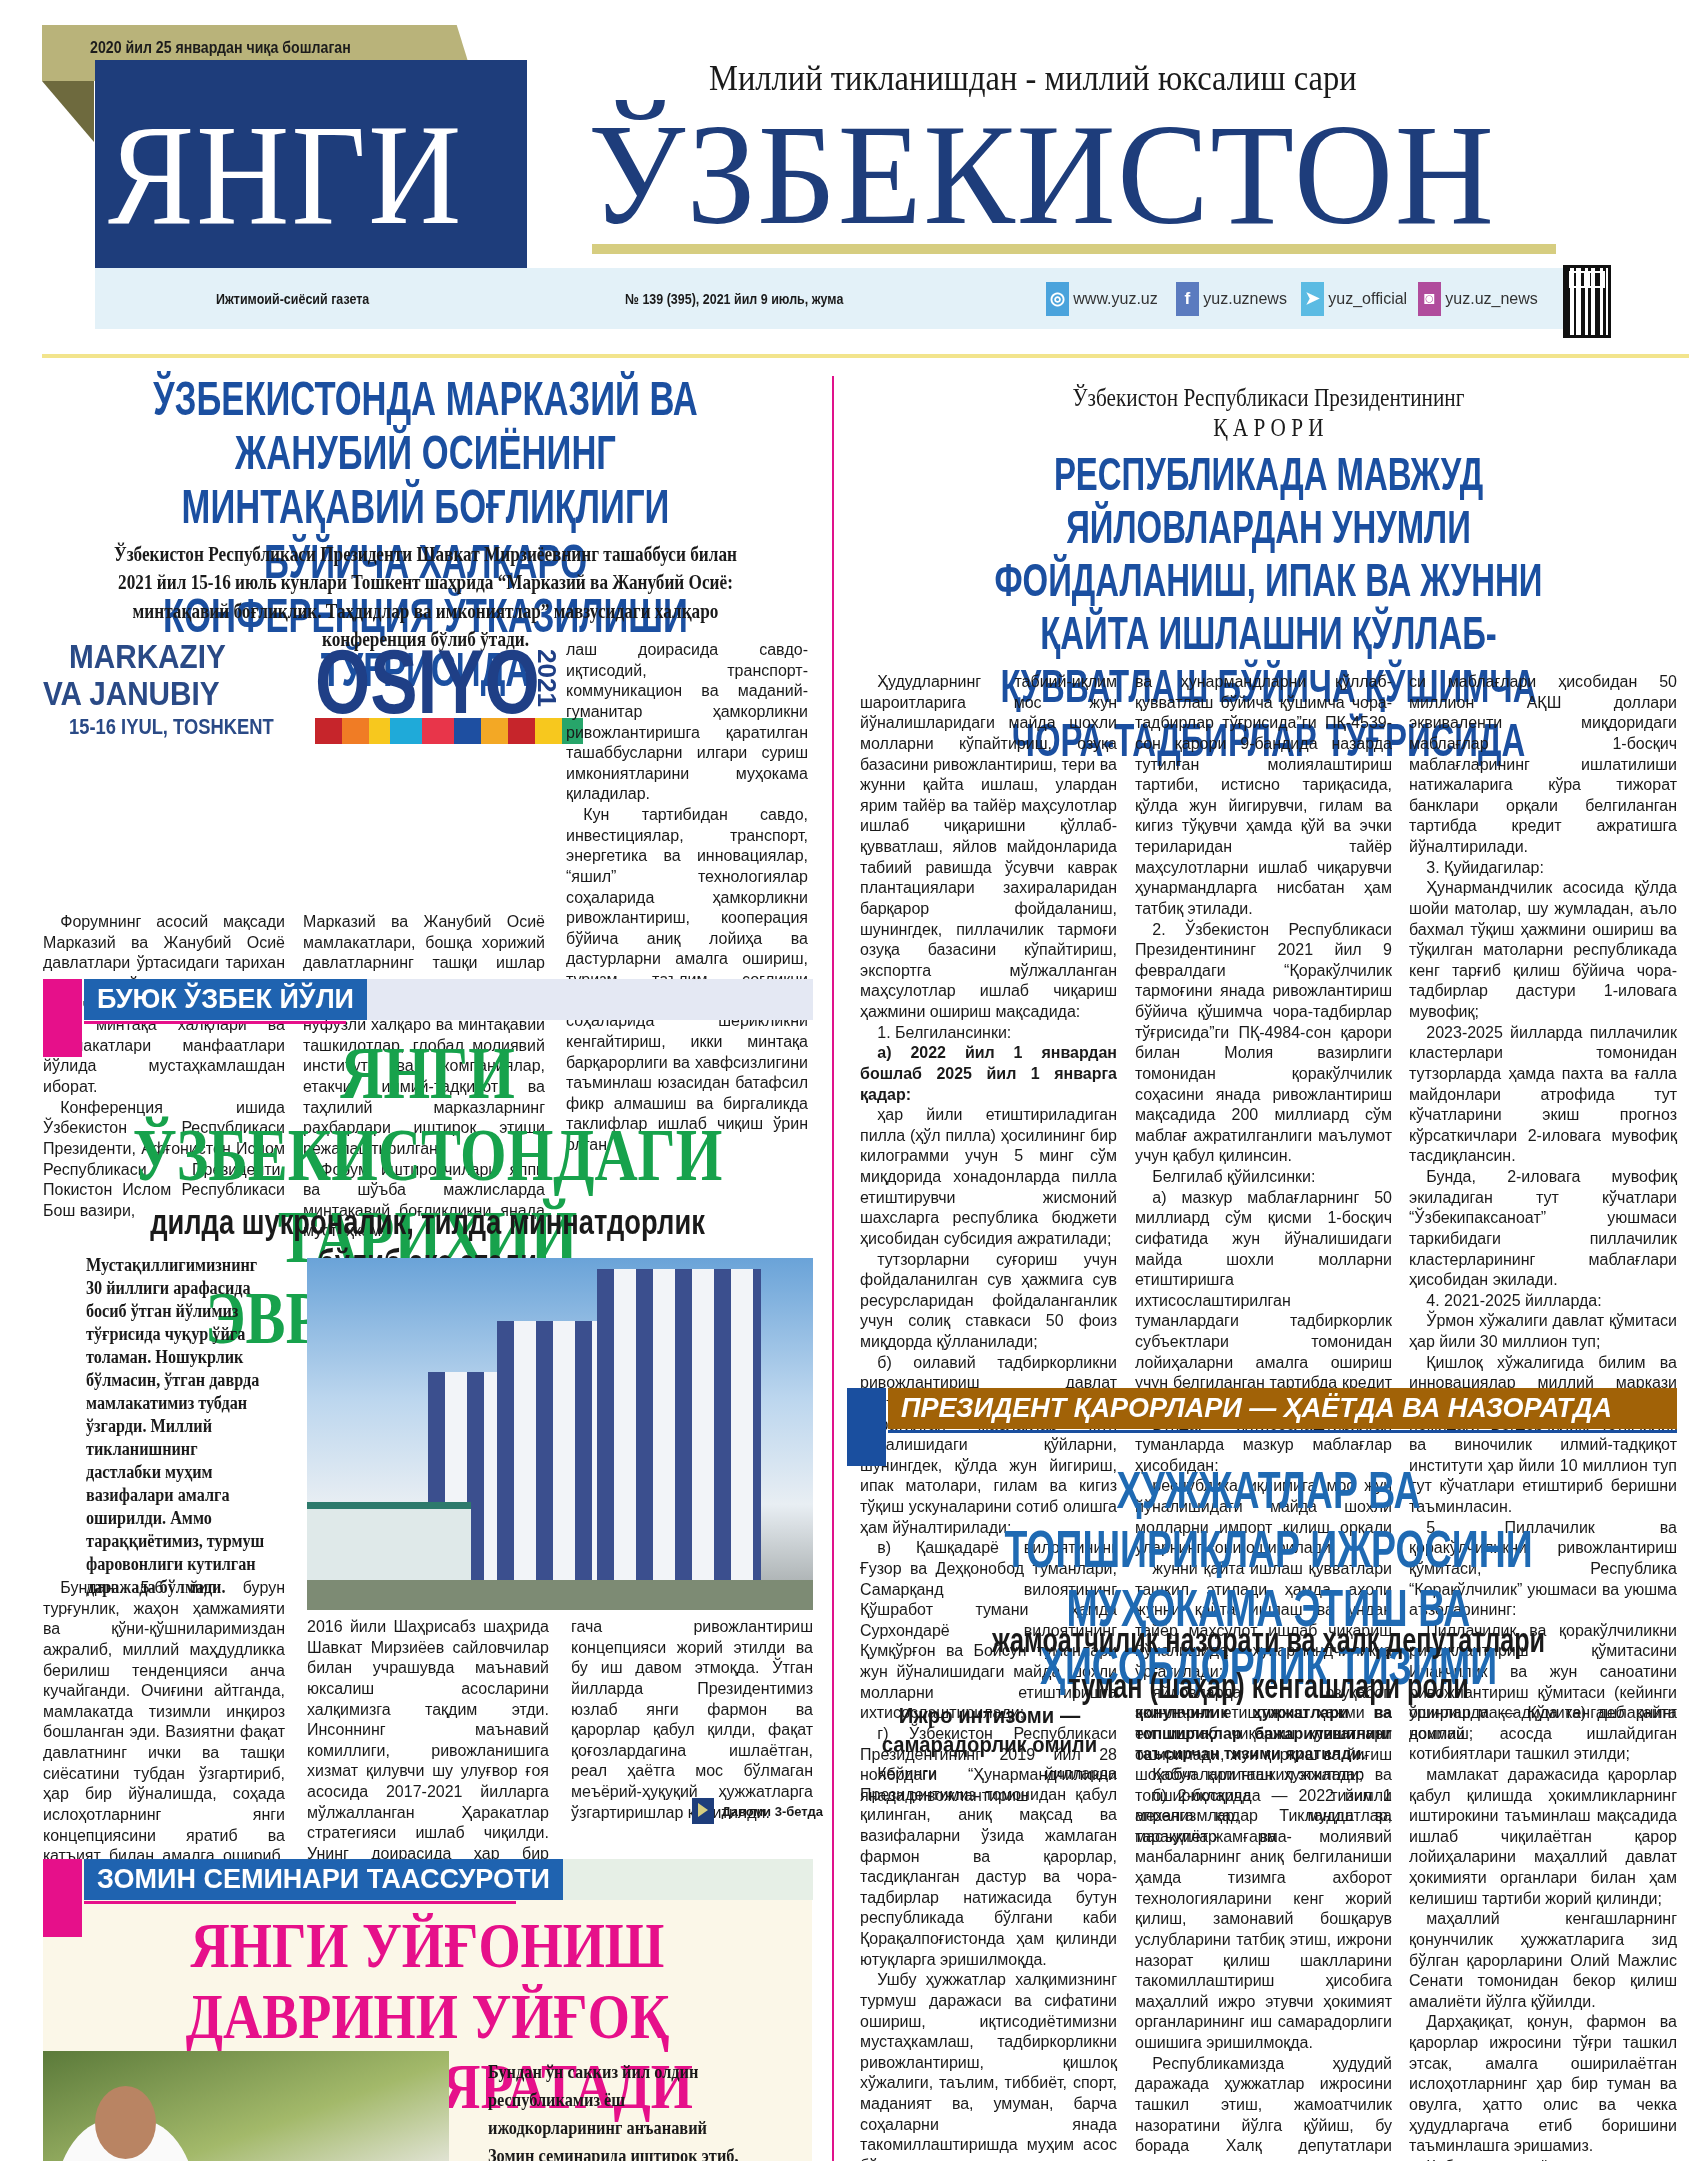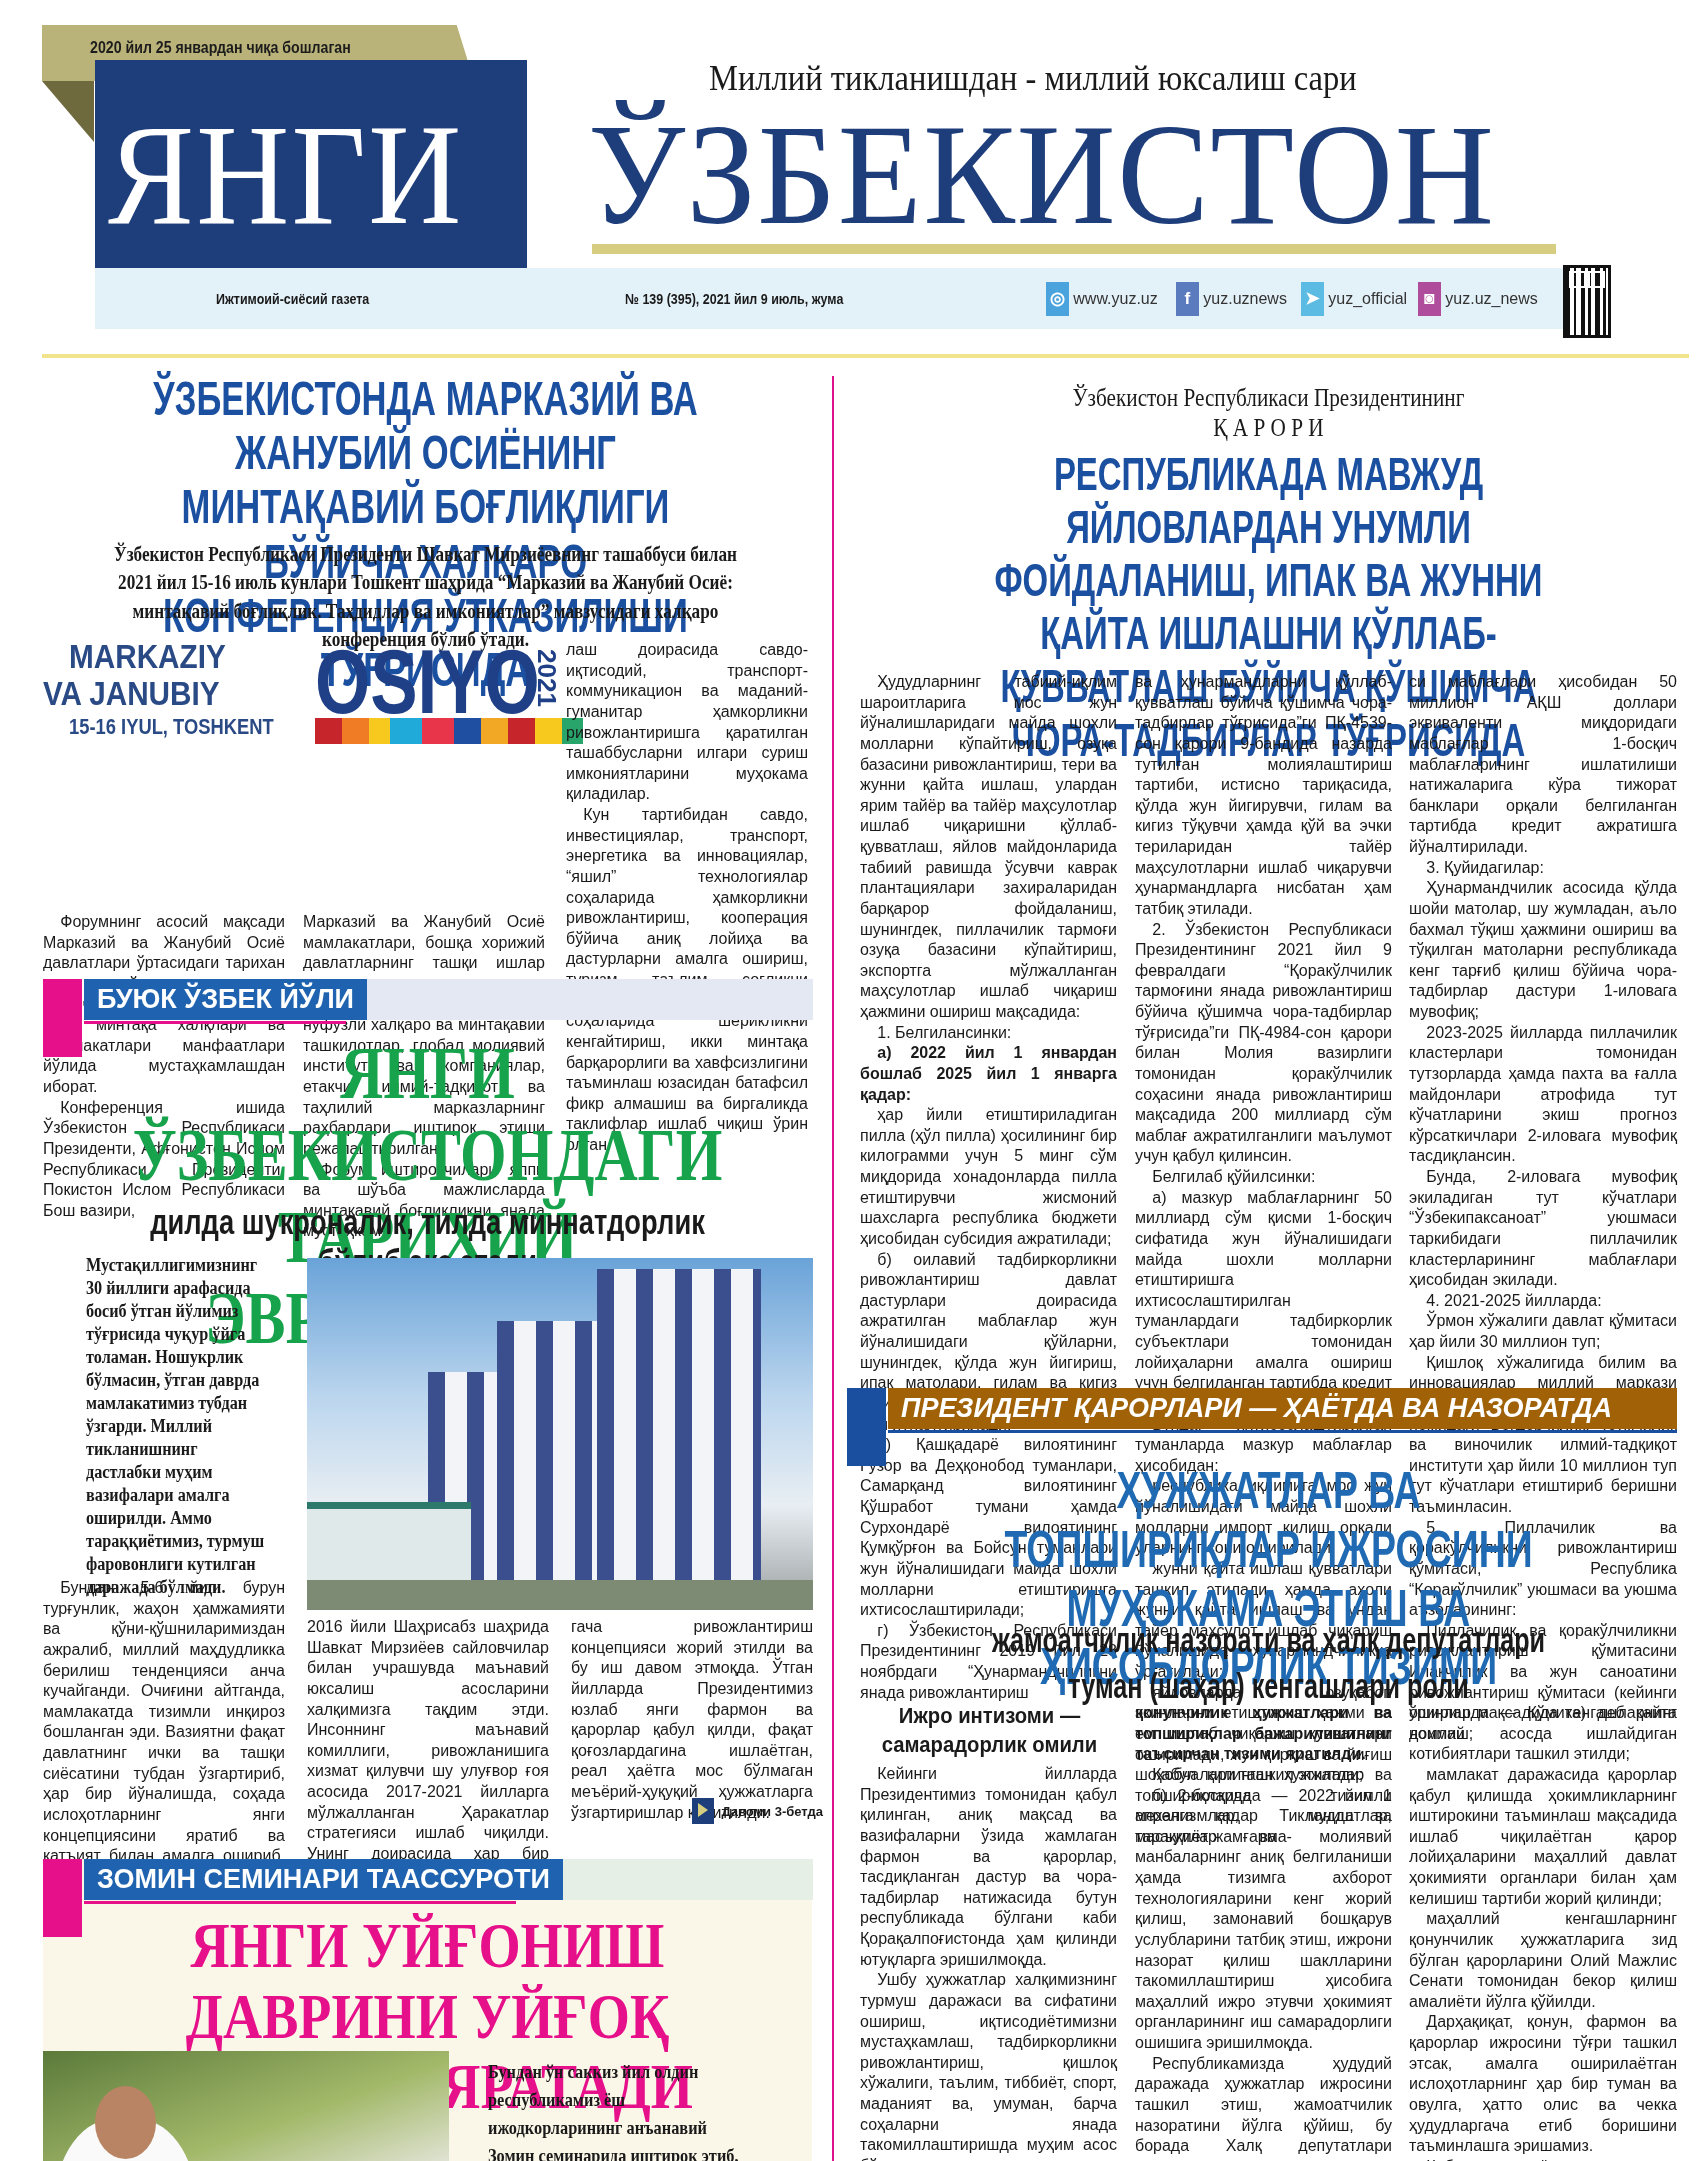--- a/index.html
+++ b/index.html
@@ -207,20 +207,21 @@
 <div class="abs decree-pre">
   <div>Ўзбекистон Республикаси Президентининг</div>
   <div>Қ А Р О Р И</div>
 </div>
 <div class="abs hl-blue hl2">РЕСПУБЛИКАДА МАВЖУД ЯЙЛОВЛАРДАН УНУМЛИ ФОЙДАЛАНИШ, ИПАК ВА ЖУННИ ҚАЙТА ИШЛАШНИ ҚЎЛЛАБ-ҚУВВАТЛАШ БЎЙИЧА ҚЎШИМЧА ЧОРА-ТАДБИРЛАР ТЎҒРИСИДА</div>
 <div class="abs col-text r1">
   <p>Ҳудудларнинг табиий-иқлим шароитларига мос жун йўналишларидаги майда шохли молларни кўпайтириш, озуқа базасини ривожлантириш, тери ва жунни қайта ишлаш, улардан ярим тайёр ва тайёр маҳсулотлар ишлаб чиқаришни қўллаб-қувватлаш, яйлов майдонларида табиий равишда ўсувчи каврак плантациялари захираларидан барқарор фойдаланиш, шунингдек, пиллачилик тармоғи озуқа базасини кўпайтириш, экспортга мўлжалланган маҳсулотлар ишлаб чиқариш ҳажмини ошириш мақсадида:</p>
   <p>1. Белгилансинки:</p>
   <p style="font-weight:bold">а) 2022 йил 1 январдан бошлаб 2025 йил 1 январга қадар:</p>
   <p>ҳар йили етиштириладиган пилла (ҳўл пилла) ҳосилининг бир килограмми учун 5 минг сўм миқдорида хонадонларда пилла етиштирувчи жисмоний шахсларга республика бюджети ҳисобидан субсидия ажратилади;</p>
+  <p>тутзорларни суғориш учун фойдаланилган сув ҳажмига сув ресурсларидан фойдаланганлик учун солиқ ставкаси 50 фоиз миқдорда қўлланилади;</p>
   <p>б) оилавий тадбиркорликни ривожлантириш давлат дастурлари доирасида ажратилган маблағлар жун йўналишидаги қўйларни, шунингдек, қўлда жун йигириш, ипак матолари, гилам ва кигиз тўқиш ускуналарини сотиб олишга ҳам йўналтирилади;</p>
   <p>в) Қашқадарё вилоятининг Ғузор ва Деҳқонобод туманлари, Самарқанд вилоятининг Қўшработ тумани ҳамда Сурхондарё вилоятининг Қумқўрғон ва Бойсун туманлари жун йўналишидаги майда шохли молларни етиштиришга ихтисослаштирилади;</p>
   <p>г) Ўзбекистон Республикаси Президентининг 2019 йил 28 ноябрдаги “Ҳунармандчиликни янада ривожлантириш</p>
 </div>
 <div class="abs col-text r2">
   <p style="text-indent:0">ва ҳунармандларни қўллаб-қувватлаш бўйича қўшимча чора-тадбирлар тўғрисида”ги ПҚ-4539-сон қарори 9-бандида назарда тутилган молиялаштириш тартиби, истисно тариқасида, қўлда жун йигирувчи, гилам ва кигиз тўқувчи ҳамда қўй ва эчки териларидан тайёр маҳсулотларни ишлаб чиқарувчи ҳунармандларга нисбатан ҳам татбиқ этилади.</p>
   <p>2. Ўзбекистон Республикаси Президентининг 2021 йил 9 февралдаги “Қоракўлчилик тармоғини янада ривожлантириш бўйича қўшимча чора-тадбирлар тўғрисида”ги ПҚ-4984-сон қарори билан Молия вазирлиги томонидан қоракўлчилик соҳасини янада ривожлантириш мақсадида 200 миллиард сўм маблағ ажратилганлиги маълумот учун қабул қилинсин.</p>
   <p>Белгилаб қўйилсинки:</p>
   <p>а) мазкур маблағларнинг 50 миллиард сўм қисми 1-босқич сифатида жун йўналишидаги майда шохли молларни етиштиришга ихтисослаштирилган туманлардаги тадбиркорлик субъектлари томонидан лойиҳаларни амалга ошириш учун белгиланган тартибда кредит ажратишга йўналтирилади.</p>
   <p>Бунда, ихтисослаштирилган туманларда мазкур маблағлар ҳисобидан:</p>

